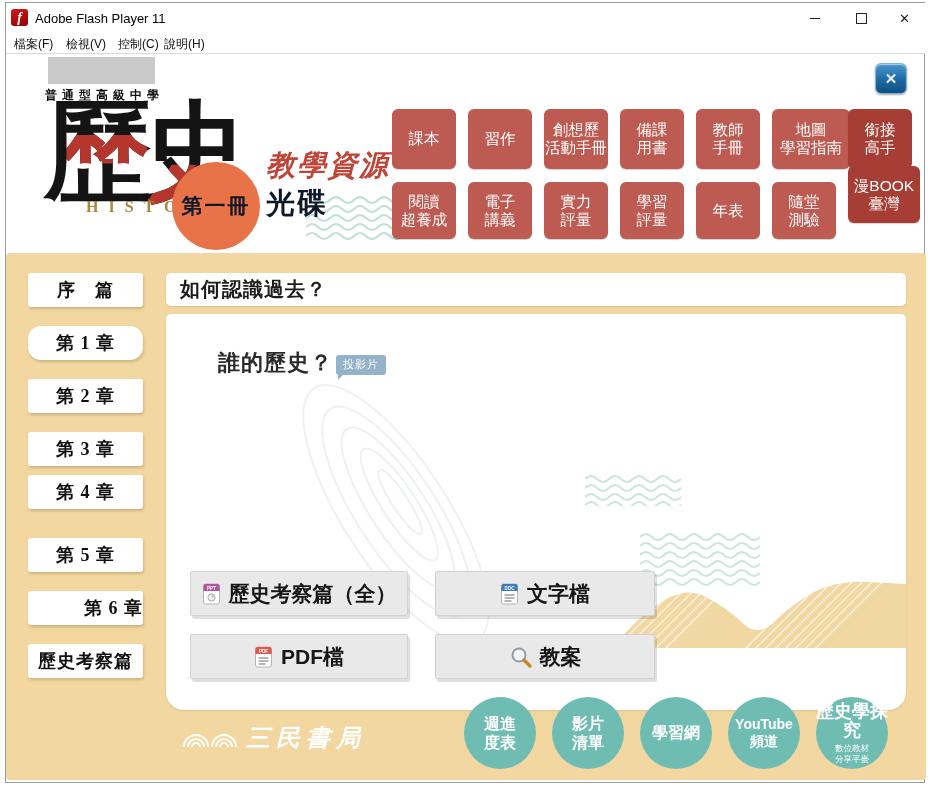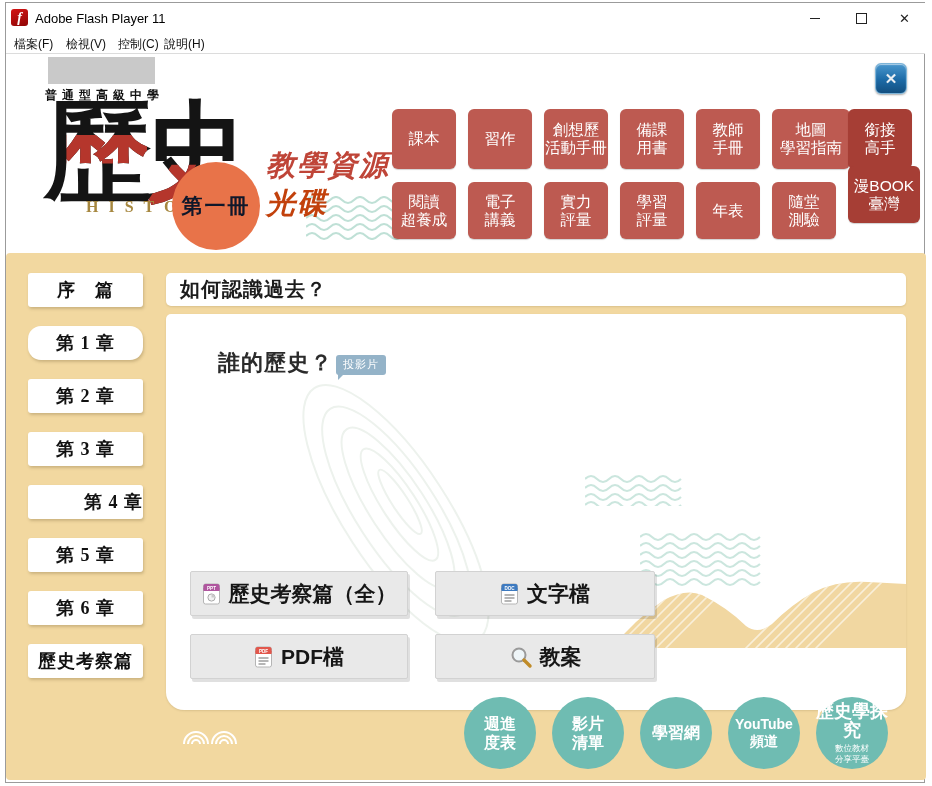--- a/index.html
+++ b/index.html
@@ -33,21 +33,21 @@
   .logo-red.r1{clip-path:polygon(10% 33%,46% 33%,46% 55%,10% 55%);}
   .logo-red.r2{clip-path:polygon(57% 56%,68% 56%,52% 100%,40% 100%);}
   .logo-en{position:absolute;left:86px;top:198px;font-family:"Liberation Serif",serif;
        font-size:16px;letter-spacing:10px;color:#a6873f;font-weight:600;}
   .vol-circle{position:absolute;left:172px;top:162px;width:88px;height:88px;border-radius:50%;
        background:#e87349;color:#0f172a;display:flex;align-items:center;justify-content:center;
        font-size:21px;font-weight:bold;letter-spacing:2px;}
   .tag1{position:absolute;left:266px;top:146px;font-size:29px;font-weight:bold;
        font-style:italic;color:#bf4538;letter-spacing:2px;}
   .tag2{position:absolute;left:266px;top:184px;font-size:29px;font-weight:bold;
-       font-style:italic;color:#c2410c;letter-spacing:2px;}
+       color:#0f172a;letter-spacing:2px;}
   .blue-close{position:absolute;left:875px;top:63px;width:30px;height:29px;border-radius:6px;
        background:linear-gradient(180deg,#4a97cd 0%,#1c6aa6 55%,#124f80 100%);
        border:1px solid #7db4d8;box-shadow:inset 0 1px 1px rgba(255,255,255,.55),0 1px 2px rgba(0,0,0,.35);
        color:#e9eef2;font-weight:bold;font-size:15px;display:flex;align-items:center;justify-content:center;cursor:pointer;}
 
   
   .rbtn{position:absolute;background:#bd5a51;border-radius:6px;color:#fff;
        display:flex;align-items:center;justify-content:center;text-align:center;
        font-size:15.5px;line-height:1.15;white-space:pre-line;cursor:pointer;
        box-shadow:0 1px 1px rgba(0,0,0,.18);}
@@ -182,27 +182,27 @@
   </div>
 <div class="side-btn" style="top:326px;border-radius:13px;">
     <span>第 1 章</span>
   </div>
 <div class="side-btn" style="top:379px;">
     <span>第 2 章</span>
   </div>
 <div class="side-btn" style="top:432px;">
     <span>第 3 章</span>
   </div>
-<div class="side-btn" style="top:485px;justify-content:flex-end;">
+<div class="side-btn" style="top:475px;">
     <span>第 4 章</span>
   </div>
 <div class="side-btn" style="top:538px;">
     <span>第 5 章</span>
   </div>
-<div class="side-btn" style="top:591px;">
+<div class="side-btn" style="top:591px;justify-content:flex-end;">
     <span>第 6 章</span>
   </div>
 <div class="side-btn" style="top:644px;">
     <span>歷史考察篇</span>
   </div>
 
 <div class="c-header">
   <span>如何認識過去？</span>
 </div>
 
@@ -297,20 +297,21 @@
   </div>
 </div>
 
 <div class="publisher">
   <svg width="58" height="26" viewBox="0 0 58 26">
     <g stroke="#fff" stroke-width="2" fill="none">
       <path d="M2 22 A12 12 0 0 1 26 22 M6 22 A8 8 0 0 1 22 22 M10 22 A4 4 0 0 1 18 22"></path>
       <path d="M30 22 A12 12 0 0 1 54 22 M34 22 A8 8 0 0 1 50 22 M38 22 A4 4 0 0 1 46 22"></path>
     </g>
   </svg>
+  <span class="pname">三民書局</span>
 </div>
 
 <div class="circle" style="left:464px;"><span>週進
 度表</span></div>
 <div class="circle" style="left:552px;"><span>影片
 清單</span></div>
 <div class="circle" style="left:640px;"><span>學習網</span></div>
 <div class="circle" style="left:728px;"><span style="font-size:14px;">YouTube
 頻道</span></div>
 <div class="circle" style="left:816px;">

